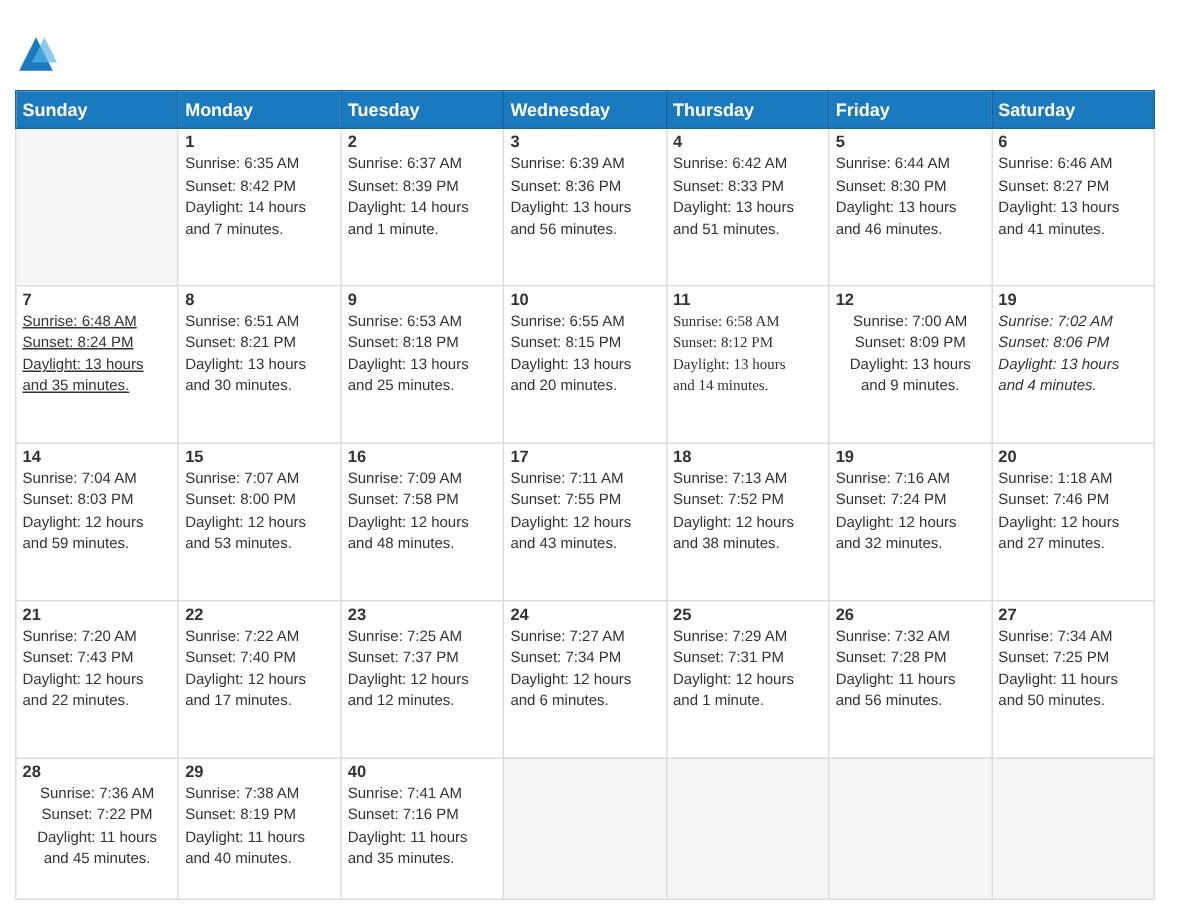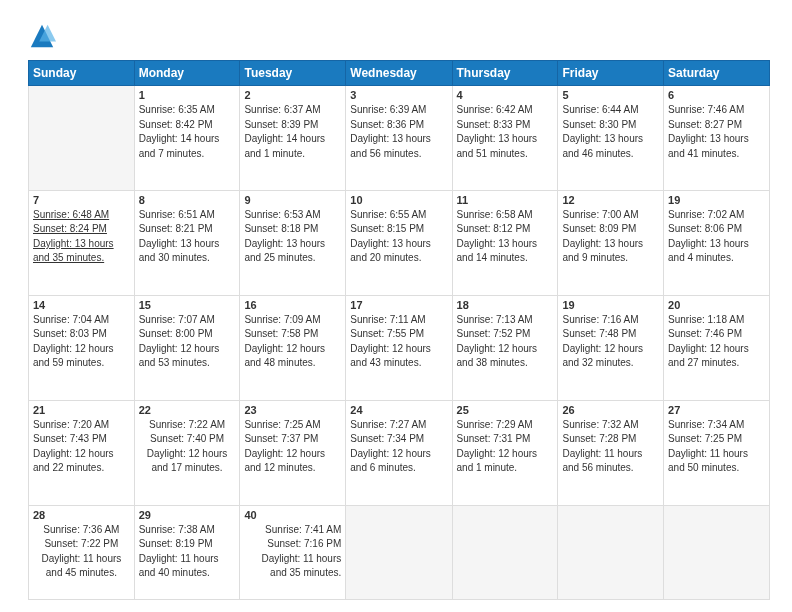--- a/index.html
+++ b/index.html
@@ -6,21 +6,21 @@
     body {
       width: 792px;
       height: 612px;
       font-family: Arial, sans-serif;
       background: #fff;
       overflow: hidden;
     }
     .page {
       width: 792px;
       height: 612px;
-      padding: 18px 22px 12px 28px;
+      padding: 18px 22px 12px 10px;
       display: flex;
       flex-direction: column;
     }
     .header {
       display: flex;
       justify-content: space-between;
       align-items: flex-start;
       margin-bottom: 10px;
     }
     .logo {
@@ -169,21 +169,21 @@
           </td>
           <td>
             <span class="day-number">5</span>
             <div class="day-info" style="white-space: pre-line;">Sunrise: 6:44 AM
 Sunset: 8:30 PM
 Daylight: 13 hours
 and 46 minutes.</div>
           </td>
           <td>
             <span class="day-number">6</span>
-            <div class="day-info" style="white-space: pre-line;">Sunrise: 7:46 AM
+            <div class="day-info" style="white-space: pre-line;">Sunrise: 6:46 AM
 Sunset: 8:27 PM
 Daylight: 13 hours
 and 41 minutes.</div>
           </td>
         </tr>
         <tr>
           <td>
             <span class="day-number">7</span>
             <div class="day-info" style="white-space: pre-line; text-decoration: underline;">Sunrise: 6:48 AM
 Sunset: 8:24 PM
@@ -206,35 +206,35 @@
           </td>
           <td>
             <span class="day-number">10</span>
             <div class="day-info" style="white-space: pre-line;">Sunrise: 6:55 AM
 Sunset: 8:15 PM
 Daylight: 13 hours
 and 20 minutes.</div>
           </td>
           <td>
             <span class="day-number">11</span>
-            <div class="day-info" style="white-space: pre-line;">Sunrise: 6:58 AM
+            <div class="day-info" style="white-space: pre-line; font-family: Liberation Serif, serif;">Sunrise: 6:58 AM
 Sunset: 8:12 PM
 Daylight: 13 hours
 and 14 minutes.</div>
           </td>
           <td>
             <span class="day-number">12</span>
-            <div class="day-info" style="white-space: pre-line;">Sunrise: 7:00 AM
+            <div class="day-info" style="white-space: pre-line; text-align: center;">Sunrise: 7:00 AM
 Sunset: 8:09 PM
 Daylight: 13 hours
 and 9 minutes.</div>
           </td>
           <td>
             <span class="day-number">19</span>
-            <div class="day-info" style="white-space: pre-line;">Sunrise: 7:02 AM
+            <div class="day-info" style="white-space: pre-line; font-style: italic;">Sunrise: 7:02 AM
 Sunset: 8:06 PM
 Daylight: 13 hours
 and 4 minutes.</div>
           </td>
         </tr>
         <tr>
           <td>
             <span class="day-number">14</span>
             <div class="day-info" style="white-space: pre-line;">Sunrise: 7:04 AM
 Sunset: 8:03 PM
@@ -265,21 +265,21 @@
           <td>
             <span class="day-number">18</span>
             <div class="day-info" style="white-space: pre-line;">Sunrise: 7:13 AM
 Sunset: 7:52 PM
 Daylight: 12 hours
 and 38 minutes.</div>
           </td>
           <td>
             <span class="day-number">19</span>
             <div class="day-info" style="white-space: pre-line;">Sunrise: 7:16 AM
-Sunset: 7:48 PM
+Sunset: 7:24 PM
 Daylight: 12 hours
 and 32 minutes.</div>
           </td>
           <td>
             <span class="day-number">20</span>
             <div class="day-info" style="white-space: pre-line;">Sunrise: 1:18 AM
 Sunset: 7:46 PM
 Daylight: 12 hours
 and 27 minutes.</div>
           </td>
@@ -287,21 +287,21 @@
         <tr>
           <td>
             <span class="day-number">21</span>
             <div class="day-info" style="white-space: pre-line;">Sunrise: 7:20 AM
 Sunset: 7:43 PM
 Daylight: 12 hours
 and 22 minutes.</div>
           </td>
           <td>
             <span class="day-number">22</span>
-            <div class="day-info" style="white-space: pre-line; text-align: center;">Sunrise: 7:22 AM
+            <div class="day-info" style="white-space: pre-line;">Sunrise: 7:22 AM
 Sunset: 7:40 PM
 Daylight: 12 hours
 and 17 minutes.</div>
           </td>
           <td>
             <span class="day-number">23</span>
             <div class="day-info" style="white-space: pre-line;">Sunrise: 7:25 AM
 Sunset: 7:37 PM
 Daylight: 12 hours
 and 12 minutes.</div>
@@ -345,21 +345,21 @@
           </td>
           <td>
             <span class="day-number">29</span>
             <div class="day-info" style="white-space: pre-line;">Sunrise: 7:38 AM
 Sunset: 8:19 PM
 Daylight: 11 hours
 and 40 minutes.</div>
           </td>
           <td>
             <span class="day-number">40</span>
-            <div class="day-info" style="white-space: pre-line; text-align: right;">Sunrise: 7:41 AM
+            <div class="day-info" style="white-space: pre-line;">Sunrise: 7:41 AM
 Sunset: 7:16 PM
 Daylight: 11 hours
 and 35 minutes.</div>
           </td>
           <td class="empty"></td>
           <td class="empty"></td>
           <td class="empty"></td>
           <td class="empty"></td>
         </tr>
       </tbody>

